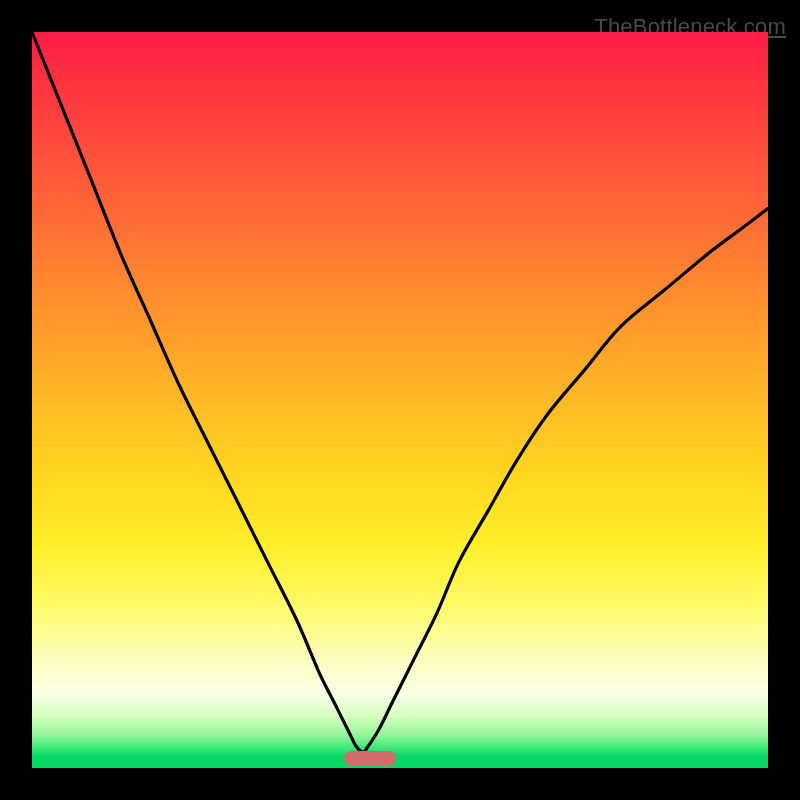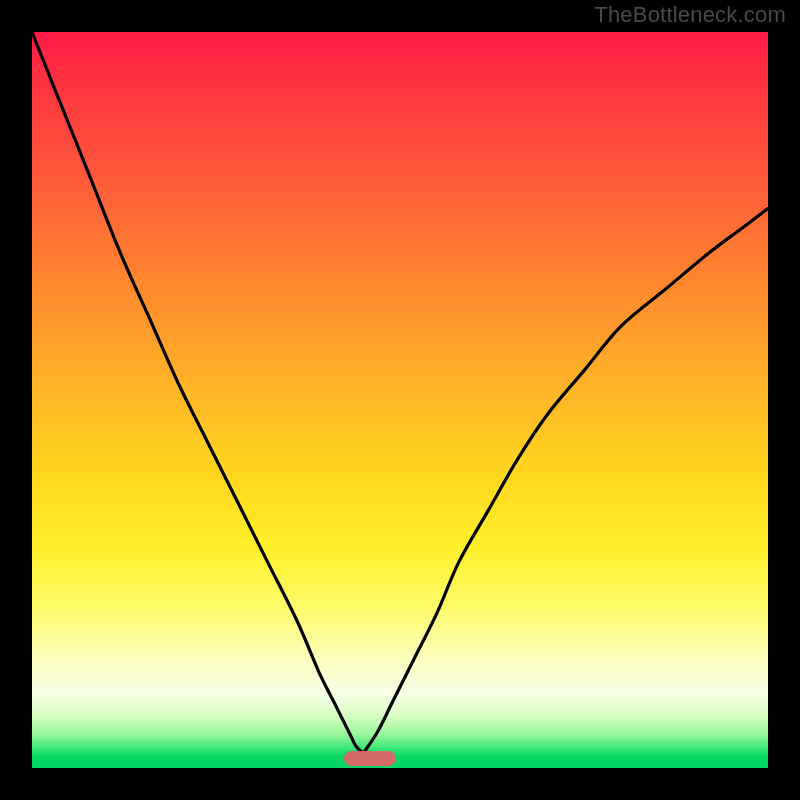--- a/index.html
+++ b/index.html
@@ -53,27 +53,28 @@
     position: absolute;
     inset: 0;
   }
   .marker {
     position: absolute;
     background: #d46a6a;
     border-radius: 8px;
   }
   .watermark {
     position: absolute;
-    top: 2px;
+    top: 14px;
     right: 14px;
     color: #4a4a4a;
     font-size: 22px;
     letter-spacing: 0.2px;
     font-weight: 500;
     user-select: none;
+    text-decoration: underline;
   }
 </style>
 </head>
 <body>
 
 <div class="frame">
   <div class="watermark">TheBottleneck.com</div>
 
   <div class="plot-area">
     <div class="gradient"></div>

